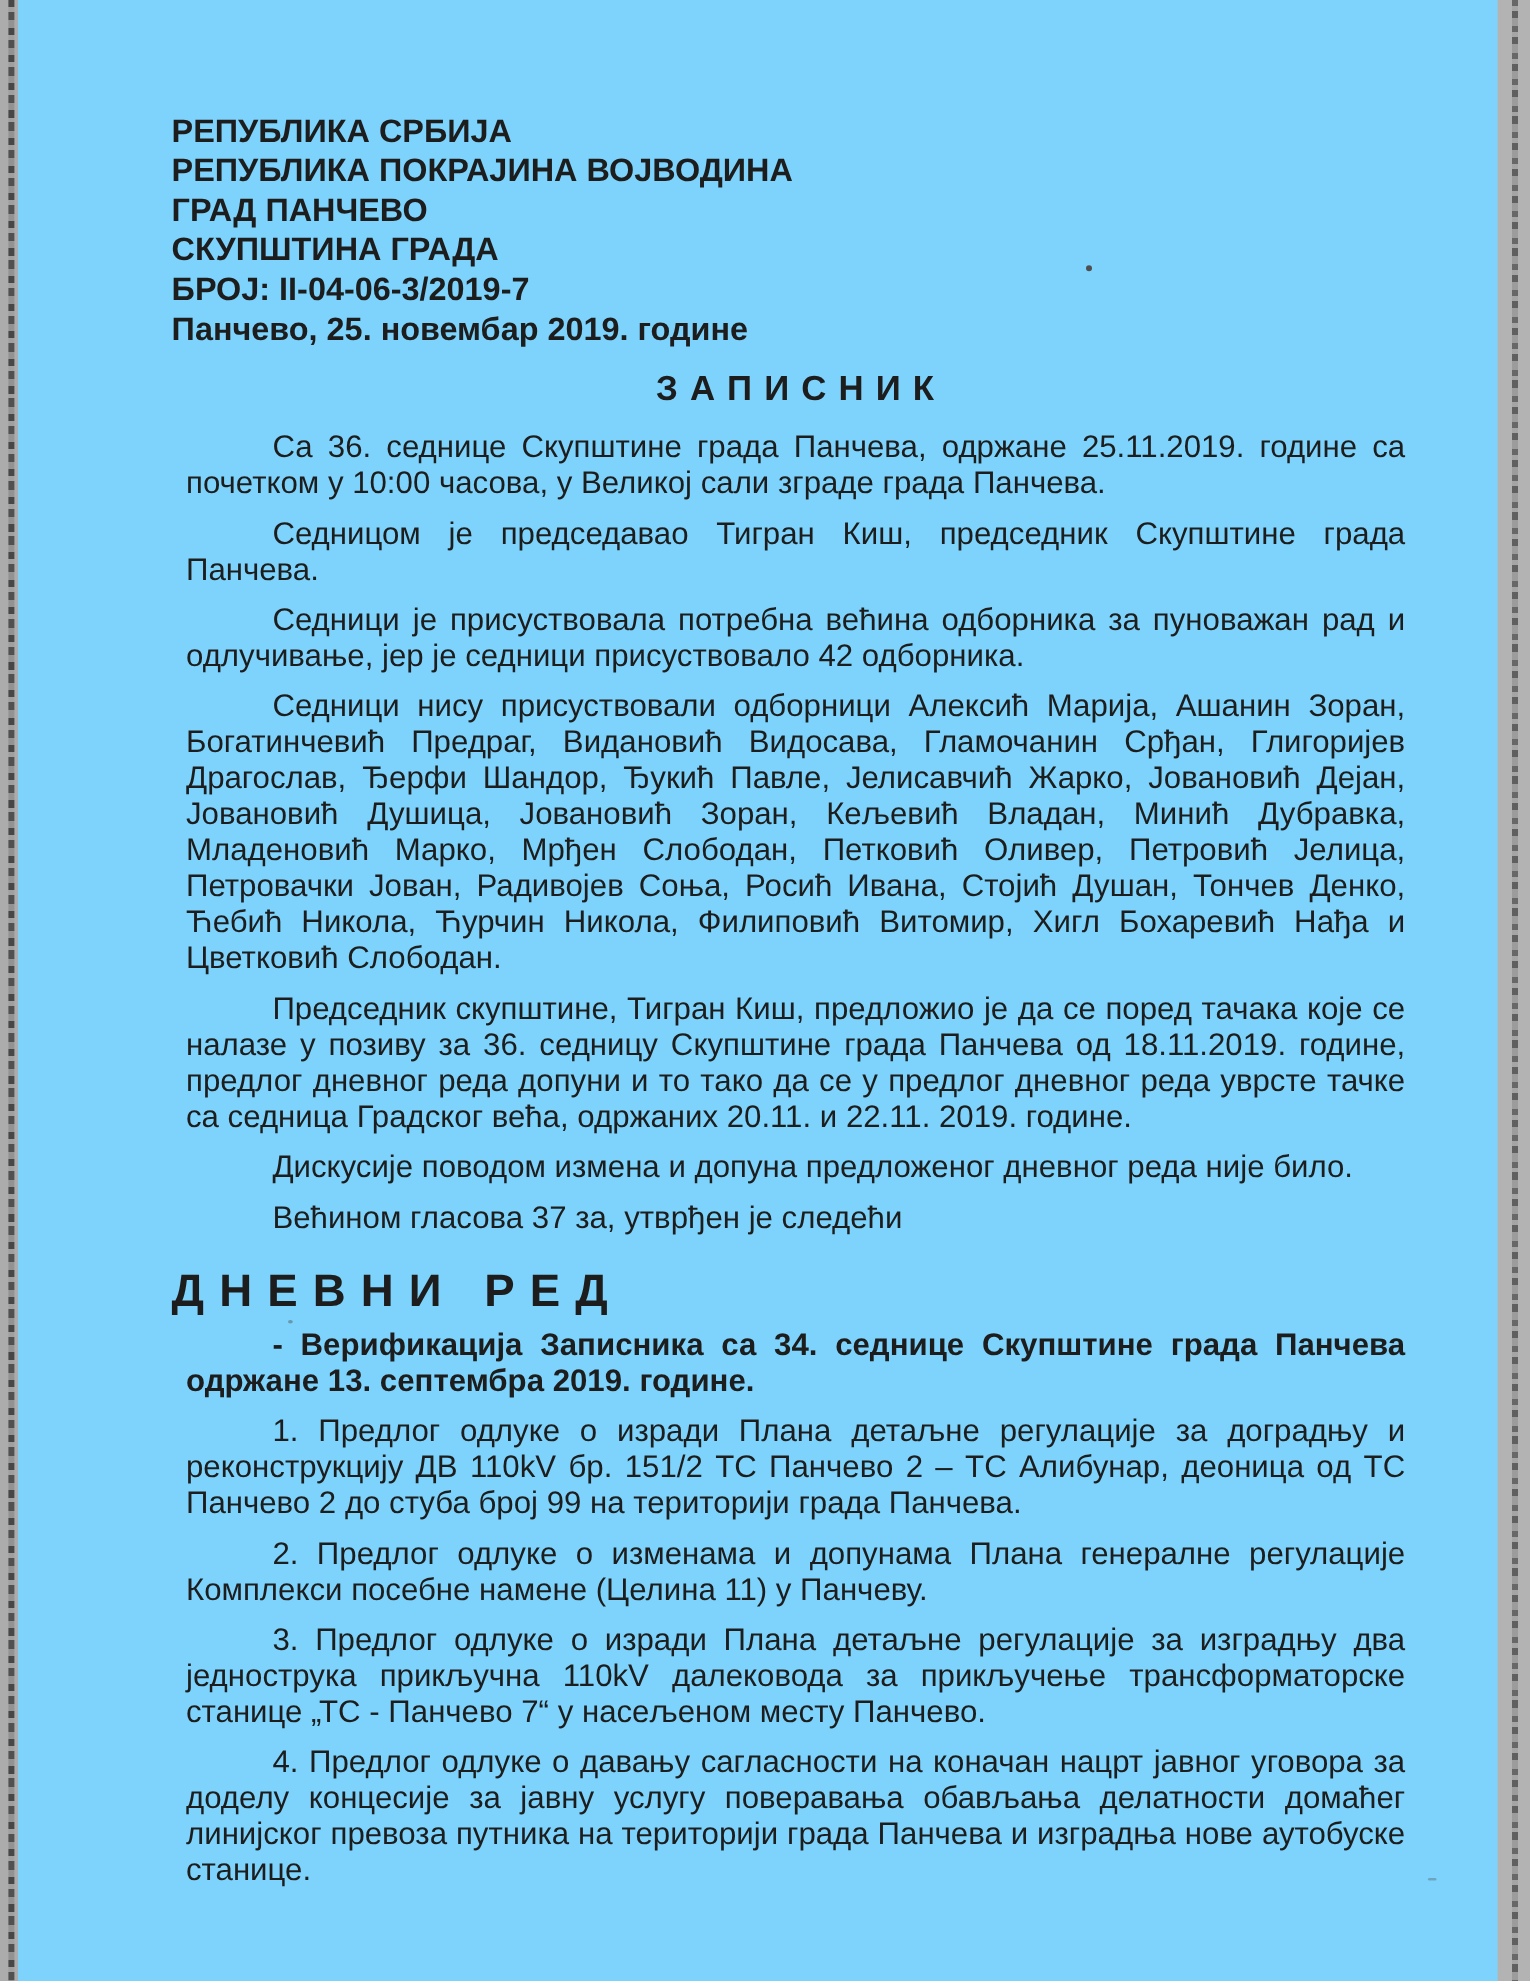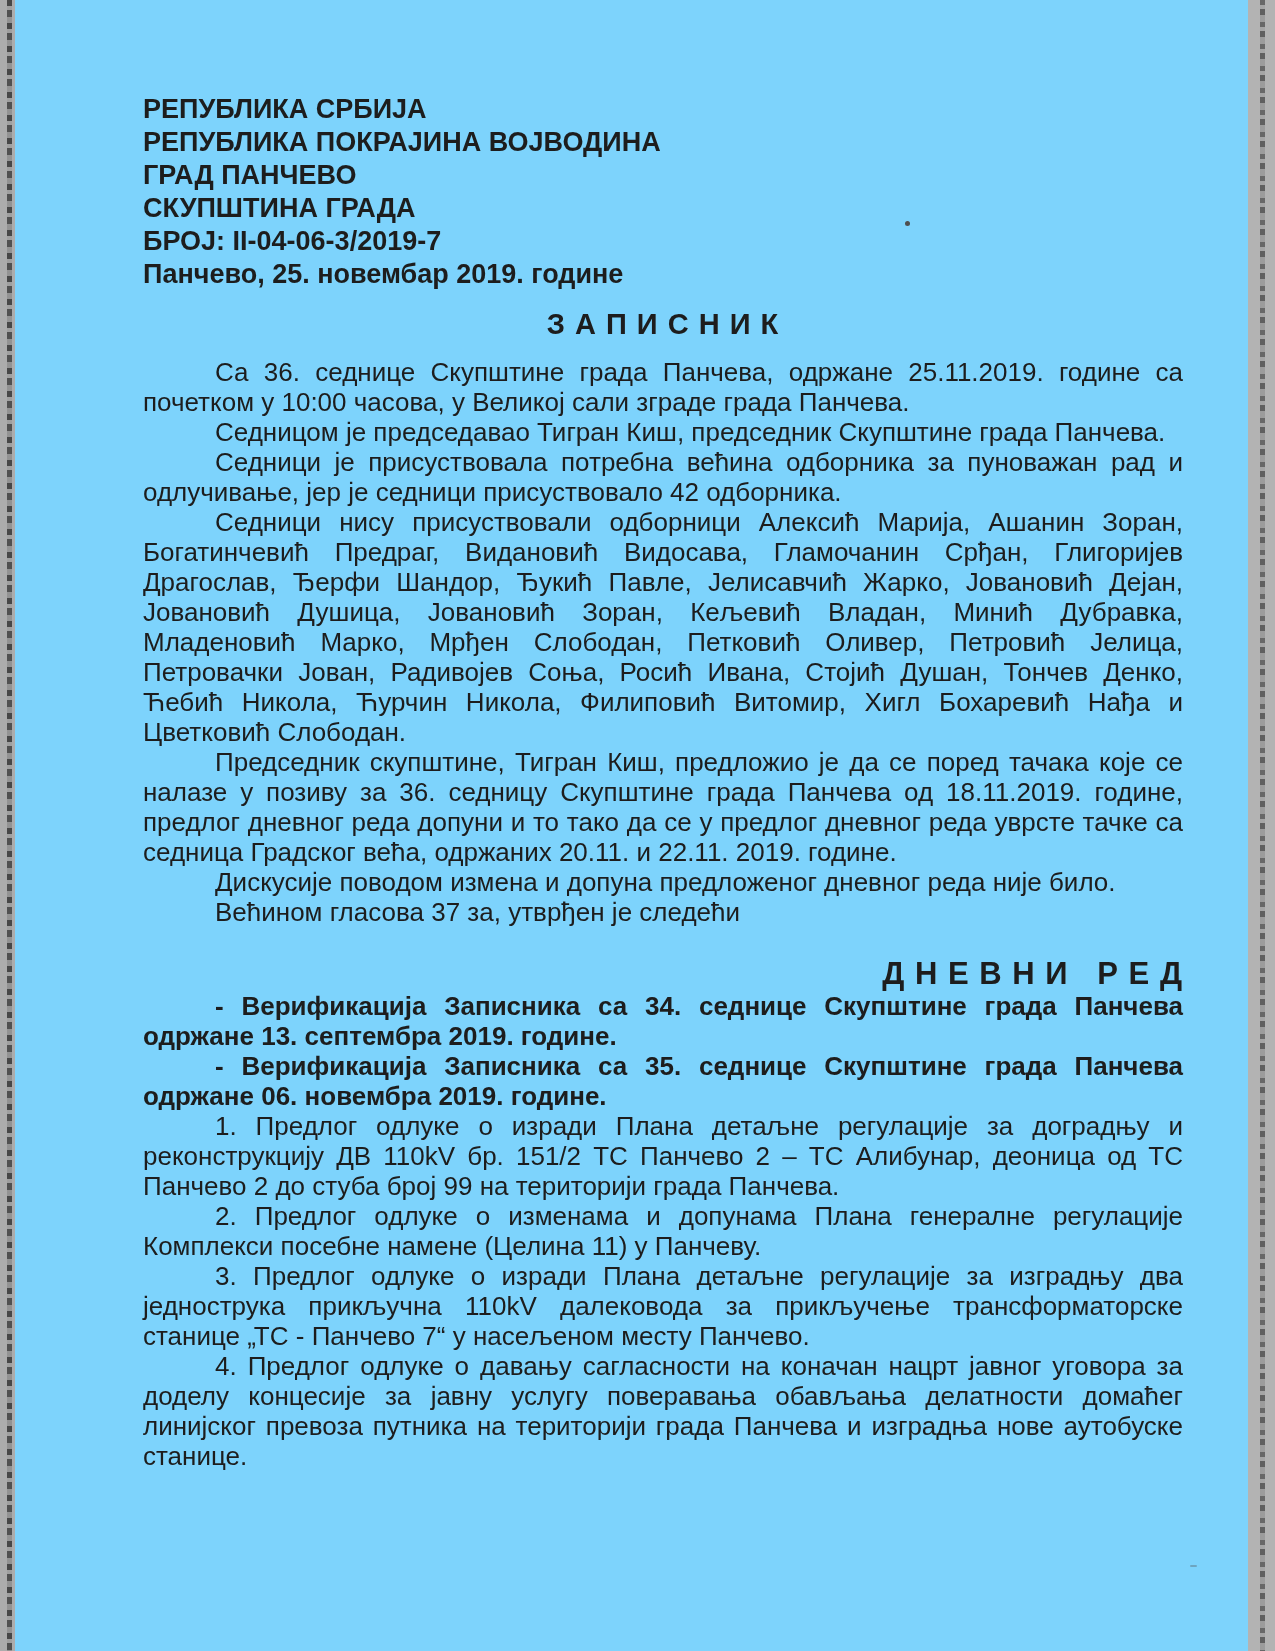--- a/index.html
+++ b/index.html
@@ -89,32 +89,32 @@
   .doc-title {
     margin: 16px 0 16px 0;
     text-align: center;
     font-weight: bold;
     font-size: 29px;
     line-height: 34px;
     letter-spacing: 1px;
     white-space: pre;
   }
   .content p {
-    margin: 0;
+    margin: 12px;
     text-indent: 72px;
   }
   .mt-28 { margin-top: 28px; }
   .mt-32 { margin-top: 32px; }
   .mt-24 { margin-top: 24px; }
   .mt-26 { margin-top: 26px; }
   .agenda-title {
     margin: 30px 0 0 0;
-    text-align: right;
+    text-align: left;
     font-weight: bold;
-    font-size: 31px;
+    font-size: 38px;
     line-height: 34px;
     letter-spacing: 1px;
     white-space: pre;
   }
   .bold { font-weight: bold; }
 </style>
 </head>
 <body>
 
 <div class="page">
@@ -146,21 +146,20 @@
 
     <p class="mt-32">Председник скупштине, Тигран Киш, предложио је да се поред тачака које се налазе у позиву за 36. седницу Скупштине града Панчева од 18.11.2019. године, предлог дневног реда допуни и то тако да се у предлог дневног реда уврсте тачке са седница Градског већа, одржаних 20.11. и 22.11. 2019. године.</p>
 
     <p class="mt-24">Дискусије поводом измена и допуна предложеног дневног реда није било.</p>
 
     <p class="mt-28">Већином гласова 37 за, утврђен је следећи</p>
 
     <div class="agenda-title">Д Н Е В Н И   Р Е Д</div>
 
     <p class="bold mt-28">- Верификација Записника са 34. седнице Скупштине града Панчева одржане 13. септембра 2019. године.</p>
-    <p class="bold">- Верификација Записника са 35. седнице Скупштине града Панчева одржане 06. новембра 2019. године.</p>
 
     <div>
       <p class="mt-26">1. Предлог одлуке о изради Плана детаљне регулације за доградњу и реконструкцију ДВ 110kV бр. 151/2 ТС Панчево 2 – ТС Алибунар, деоница од ТС Панчево 2 до стуба број 99 на територији града Панчева.</p>
       <p>2. Предлог одлуке о изменама и допунама Плана генералне регулације Комплекси посебне намене (Целина 11) у Панчеву.</p>
       <p>3. Предлог одлуке о изради Плана детаљне регулације за изградњу два једнострука прикључна 110kV далековода за прикључење трансформаторске станице „ТС - Панчево 7“ у насељеном месту Панчево.</p>
       <p>4. Предлог одлуке о давању сагласности на коначан нацрт јавног уговора за доделу концесије за јавну услугу поверавања обављања делатности домаћег линијског превоза путника на територији града Панчева и изградња нове аутобуске станице.</p>
     </div>
 
   </div>
 </div>

